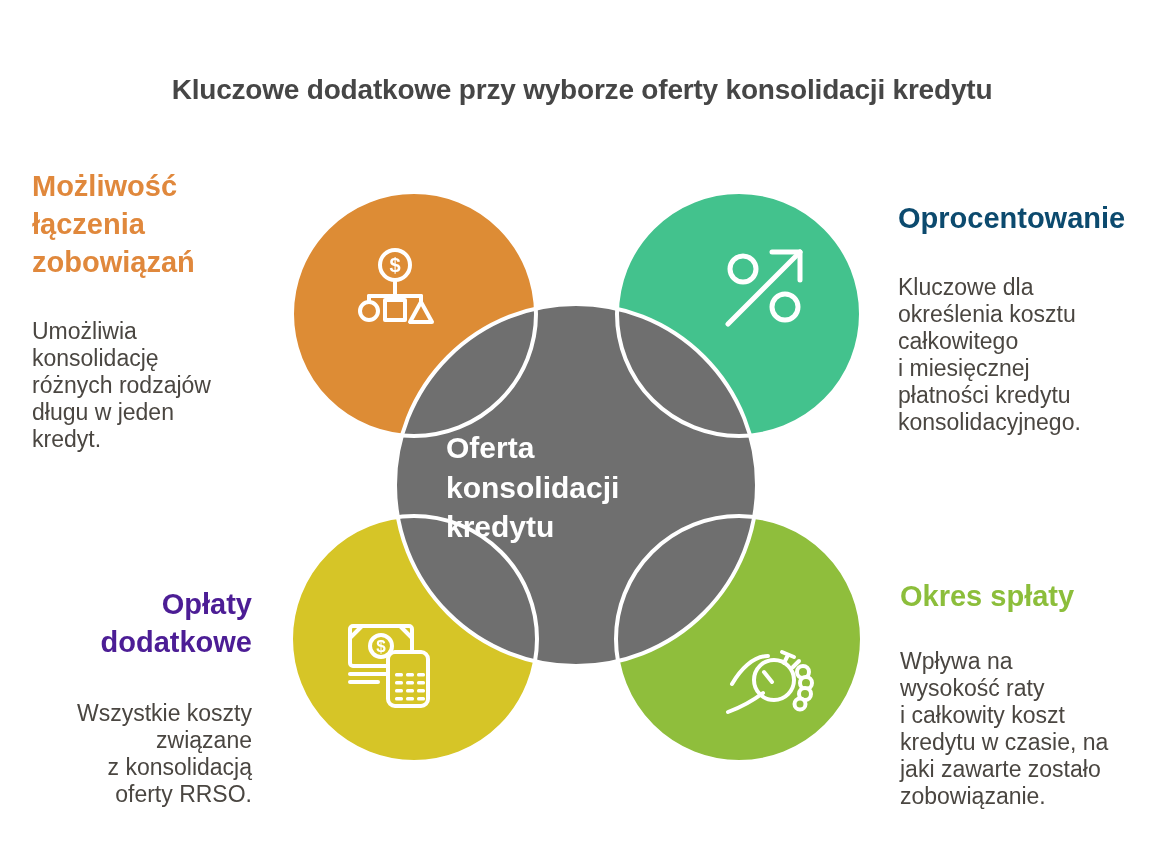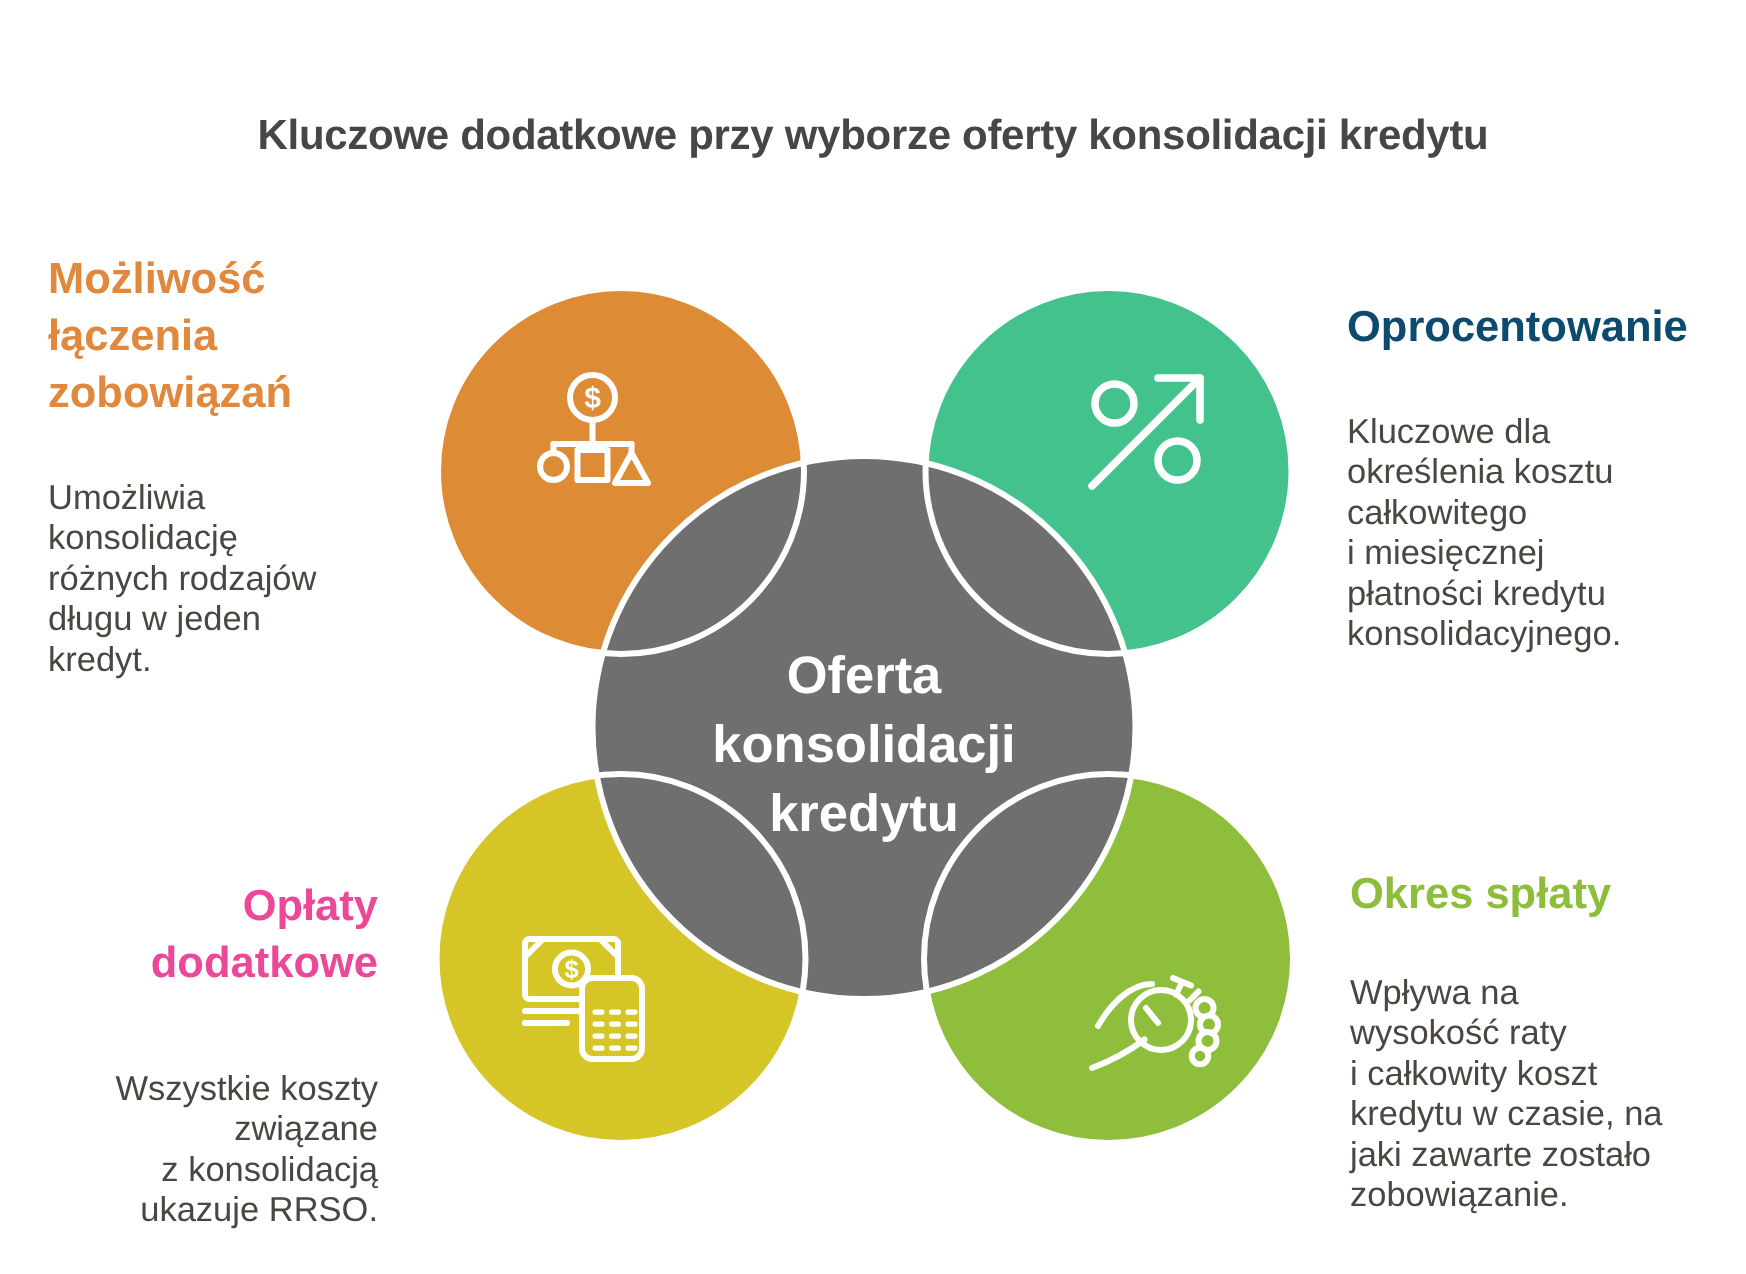--- a/index.html
+++ b/index.html
@@ -38,22 +38,22 @@
   .icon-hierarchy { left: 345px; top: 244px; }
   .icon-percent   { left: 716px; top: 240px; }
   .icon-money     { left: 344px; top: 618px; }
   .icon-stopwatch { left: 720px; top: 626px; }
 
   .center-label {
     position: absolute;
     left: 446px;
     top: 428px;
     width: 260px;
-    text-align: center;
-    font-size: 35px;
+    text-align: left;
+    font-size: 30px;
     font-weight: 700;
     line-height: 1.32;
     color: #ffffff;
     white-space: pre-line;
   }
   .factor-block {
     position: absolute;
     white-space: pre-line;
   }
   .factor-heading {
@@ -65,21 +65,21 @@
   .factor-body {
     font-size: 23px;
     line-height: 1.17;
     color: #4a4641;
   }
   .block-tl { left: 32px;  top: 150px; width: 224px; }
   .block-tl .factor-heading { color: #e0883c; }
   .block-tr { left: 898px; top: 182px; width: 262px; text-align: left; }
   .block-tr .factor-heading { color: #0c4a6e; }
   .block-bl { left: 28px;  top: 568px; width: 224px; text-align: right; margin-top: 0; }
-  .block-bl .factor-heading { color: #ec4899; margin-bottom: 32px; }
+  .block-bl .factor-heading { color: #4c1d95; margin-bottom: 20px; }
   .block-br { left: 900px; top: 560px; width: 266px; text-align: left; }
   .block-br .factor-heading { color: #8cbe3b; margin-bottom: 14px; }
 </style>
 </head>
 <body>
 
 <div class="canvas">
 
   <h1 class="title">Kluczowe dodatkowe przy wyborze oferty konsolidacji kredytu</h1>
 
@@ -189,21 +189,21 @@
 płatności kredytu
 konsolidacyjnego.</div>
   </div>
 
   <div class="factor-block block-bl">
     <h2 class="factor-heading">Opłaty
 dodatkowe</h2>
     <div class="factor-body">Wszystkie koszty
 związane
 z konsolidacją
-ukazuje RRSO.</div>
+oferty RRSO.</div>
   </div>
 
   <div class="factor-block block-br">
     <h2 class="factor-heading">Okres spłaty</h2>
     <div class="factor-body">Wpływa na
 wysokość raty
 i całkowity koszt
 kredytu w czasie, na
 jaki zawarte zostało
 zobowiązanie.</div>

